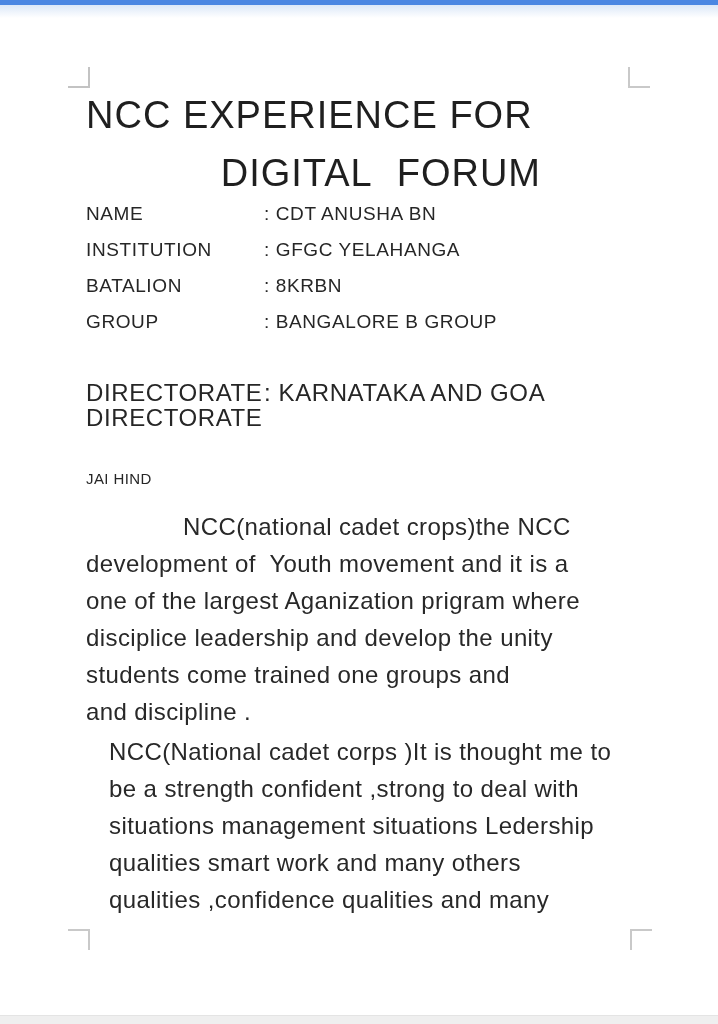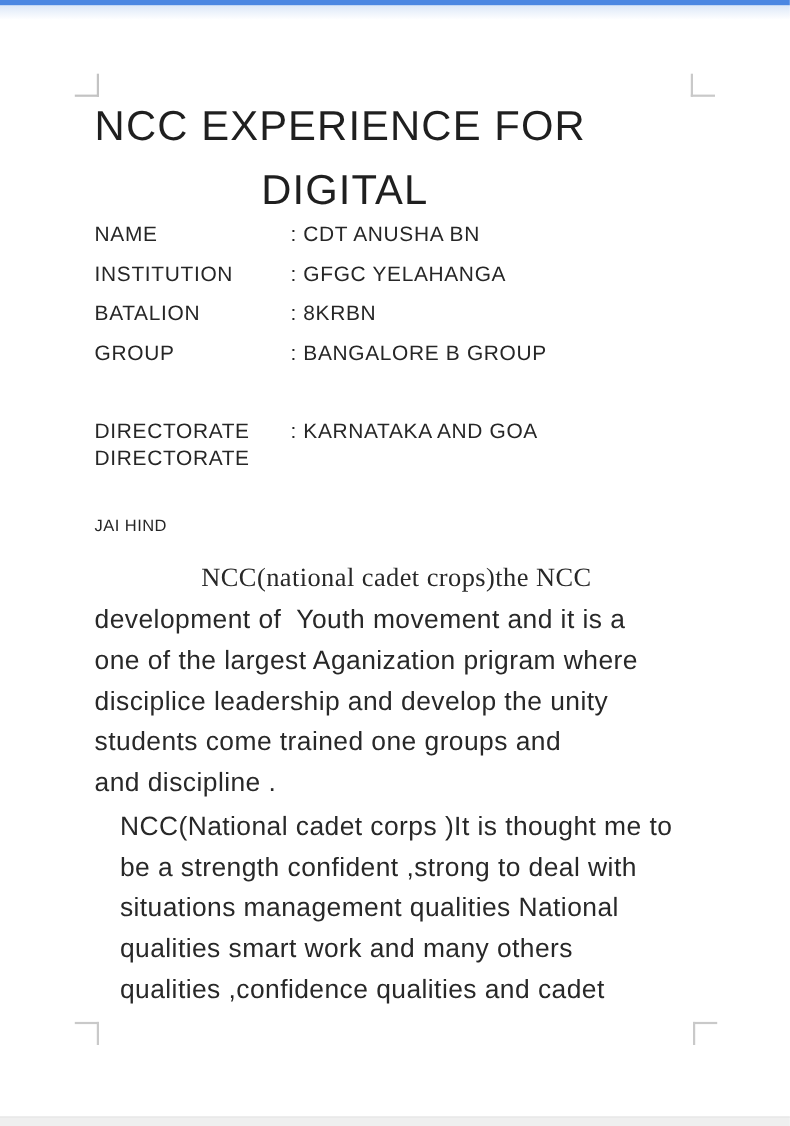--- a/index.html
+++ b/index.html
@@ -26,60 +26,61 @@
   .mark-tl { left: 68px;  top: 67px;  border-right: 2px solid #c3c3c3; border-bottom: 2px solid #c3c3c3; }
   .mark-tr { left: 628px; top: 67px;  border-left: 2px solid #c9c9c9;  border-bottom: 2px solid #c9c9c9; }
   .mark-bl { left: 68px;  top: 929px; border-right: 2px solid #c9c9c9; border-top: 2px solid #c9c9c9; }
   .mark-br { left: 630px; top: 929px; border-left: 2px solid #c9c9c9;  border-top: 2px solid #c9c9c9; }
 
   .doc-block { position: absolute; left: 86px; width: 548px; color: #262626; }
 
   
   .title { top: 86px; font-size: 38px; line-height: 58px; letter-spacing: 1px; color: #1f1f1f; }
   .title-line1 { white-space: pre; }
-  .title-line2 { display: flex; justify-content: center; width: 455px; gap: 24px; }
+  .title-line2 { display: flex; justify-content: flex-end; width: 455px; gap: 24px; }
 
   
   .fields { top: 201px; font-size: 19px; line-height: 25px; letter-spacing: 0.6px; }
   .field-row { display: flex; margin-bottom: 11px; align-items: center; }
   .field-label { width: 178px; flex: 0 0 178px; white-space: pre; }
   .field-value { white-space: pre; }
 
   
-  .directorate { top: 380px; font-size: 19px; line-height: 25px; letter-spacing: 0.6px; }
+  .directorate { top: 380px; font-size: 24px; line-height: 25px; letter-spacing: 0.6px; }
   .dir-line1 { display: flex; }
   .dir-wrap { white-space: pre; }
 
   
   .salutation { top: 464px; font-size: 15px; line-height: 30px; letter-spacing: 0.4px; }
 
   
   .para { font-size: 24px; line-height: 37px; letter-spacing: 0.4px; color: #282828; }
   .para1 { top: 508px; }
   .para2 { top: 733px; margin-left: 23px; }
   .para-line { white-space: pre; }
-  .indent-first .para-line:first-child { padding-left: 97px; font-family: Liberation Serif, serif; }
+  .indent-first .para-line:first-child { padding-left: 97px; }
 </style>
 </head>
 <body>
 
 <div class="screen">
 
   <div class="top-bar" style="background: rgb(75, 135, 226);"></div>
   <div class="top-fade"></div>
 
   <div class="mark mark-tl"></div>
   <div class="mark mark-tr"></div>
   <div class="mark mark-bl"></div>
   <div class="mark mark-br"></div>
 
   <div class="doc-block title">
     <div class="title-line1">NCC EXPERIENCE FOR</div>
     <div class="title-line2">
       <span>DIGITAL</span>
+      <span>FORUM</span>
     </div>
   </div>
 
   <div class="doc-block fields">
     <div class="field-row">
       <span class="field-label">NAME</span>
       <span class="field-value">: CDT ANUSHA BN</span>
     </div>
     <div class="field-row">
       <span class="field-label">INSTITUTION</span>
@@ -110,19 +111,19 @@
     <div class="para-line">development of  Youth movement and it is a</div>
     <div class="para-line">one of the largest Aganization prigram where</div>
     <div class="para-line">disciplice leadership and develop the unity</div>
     <div class="para-line">students come trained one groups and</div>
     <div class="para-line">and discipline .</div>
   </div>
 
   <div class="doc-block para para2">
     <div class="para-line">NCC(National cadet corps )It is thought me to</div>
     <div class="para-line">be a strength confident ,strong to deal with</div>
-    <div class="para-line">situations management qualities National</div>
+    <div class="para-line">situations management situations Ledership</div>
     <div class="para-line">qualities smart work and many others</div>
-    <div class="para-line">qualities ,confidence qualities and cadet</div>
+    <div class="para-line">qualities ,confidence qualities and many</div>
   </div>
 
   <div class="bottom-band" style="background: rgb(239, 239, 239);"></div>
 </div>
 
 </body></html>

